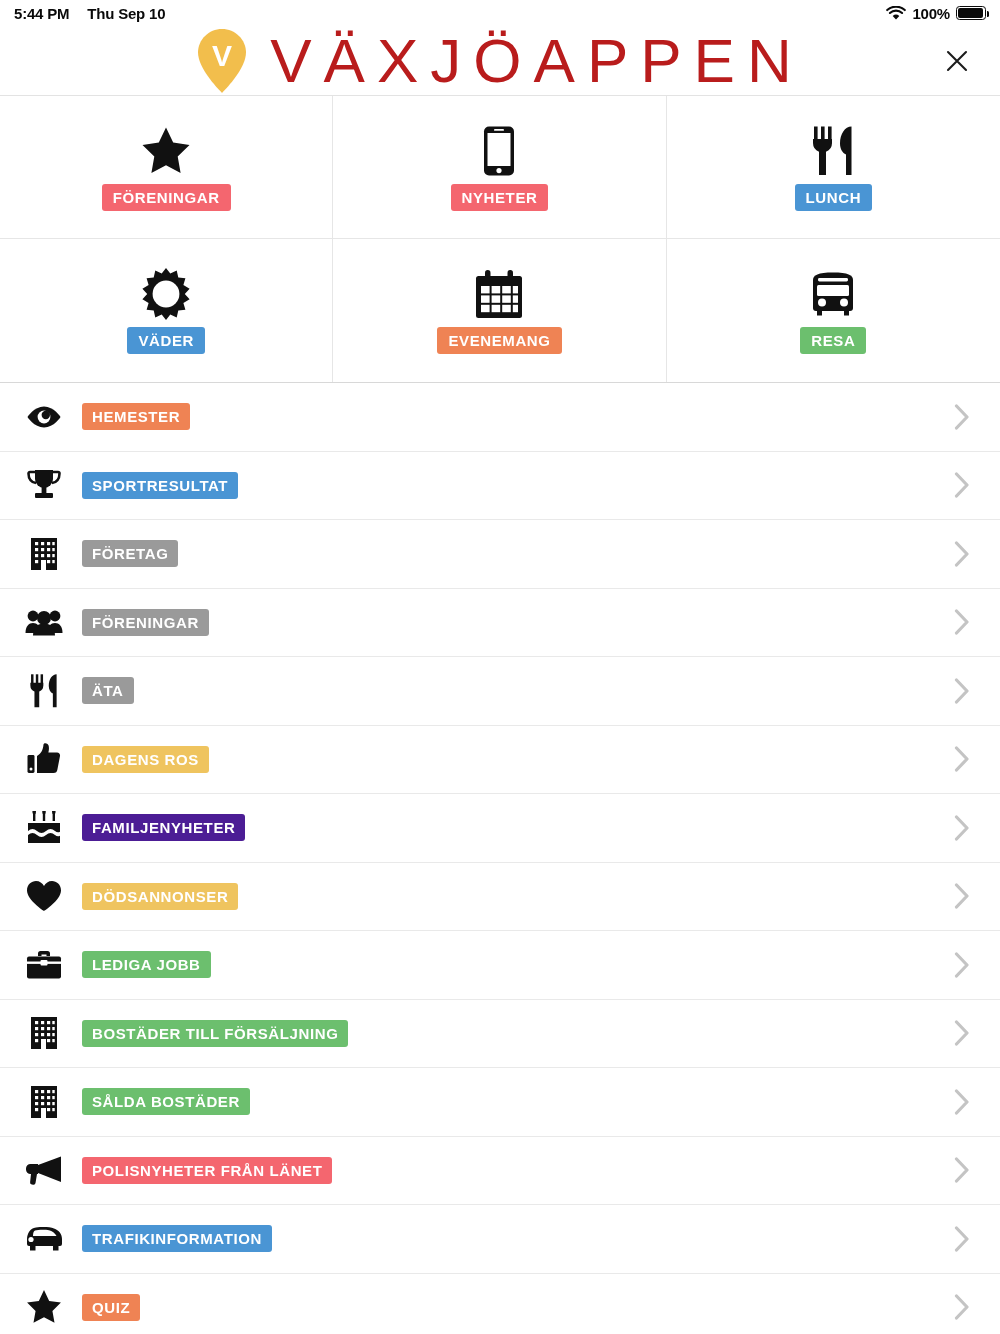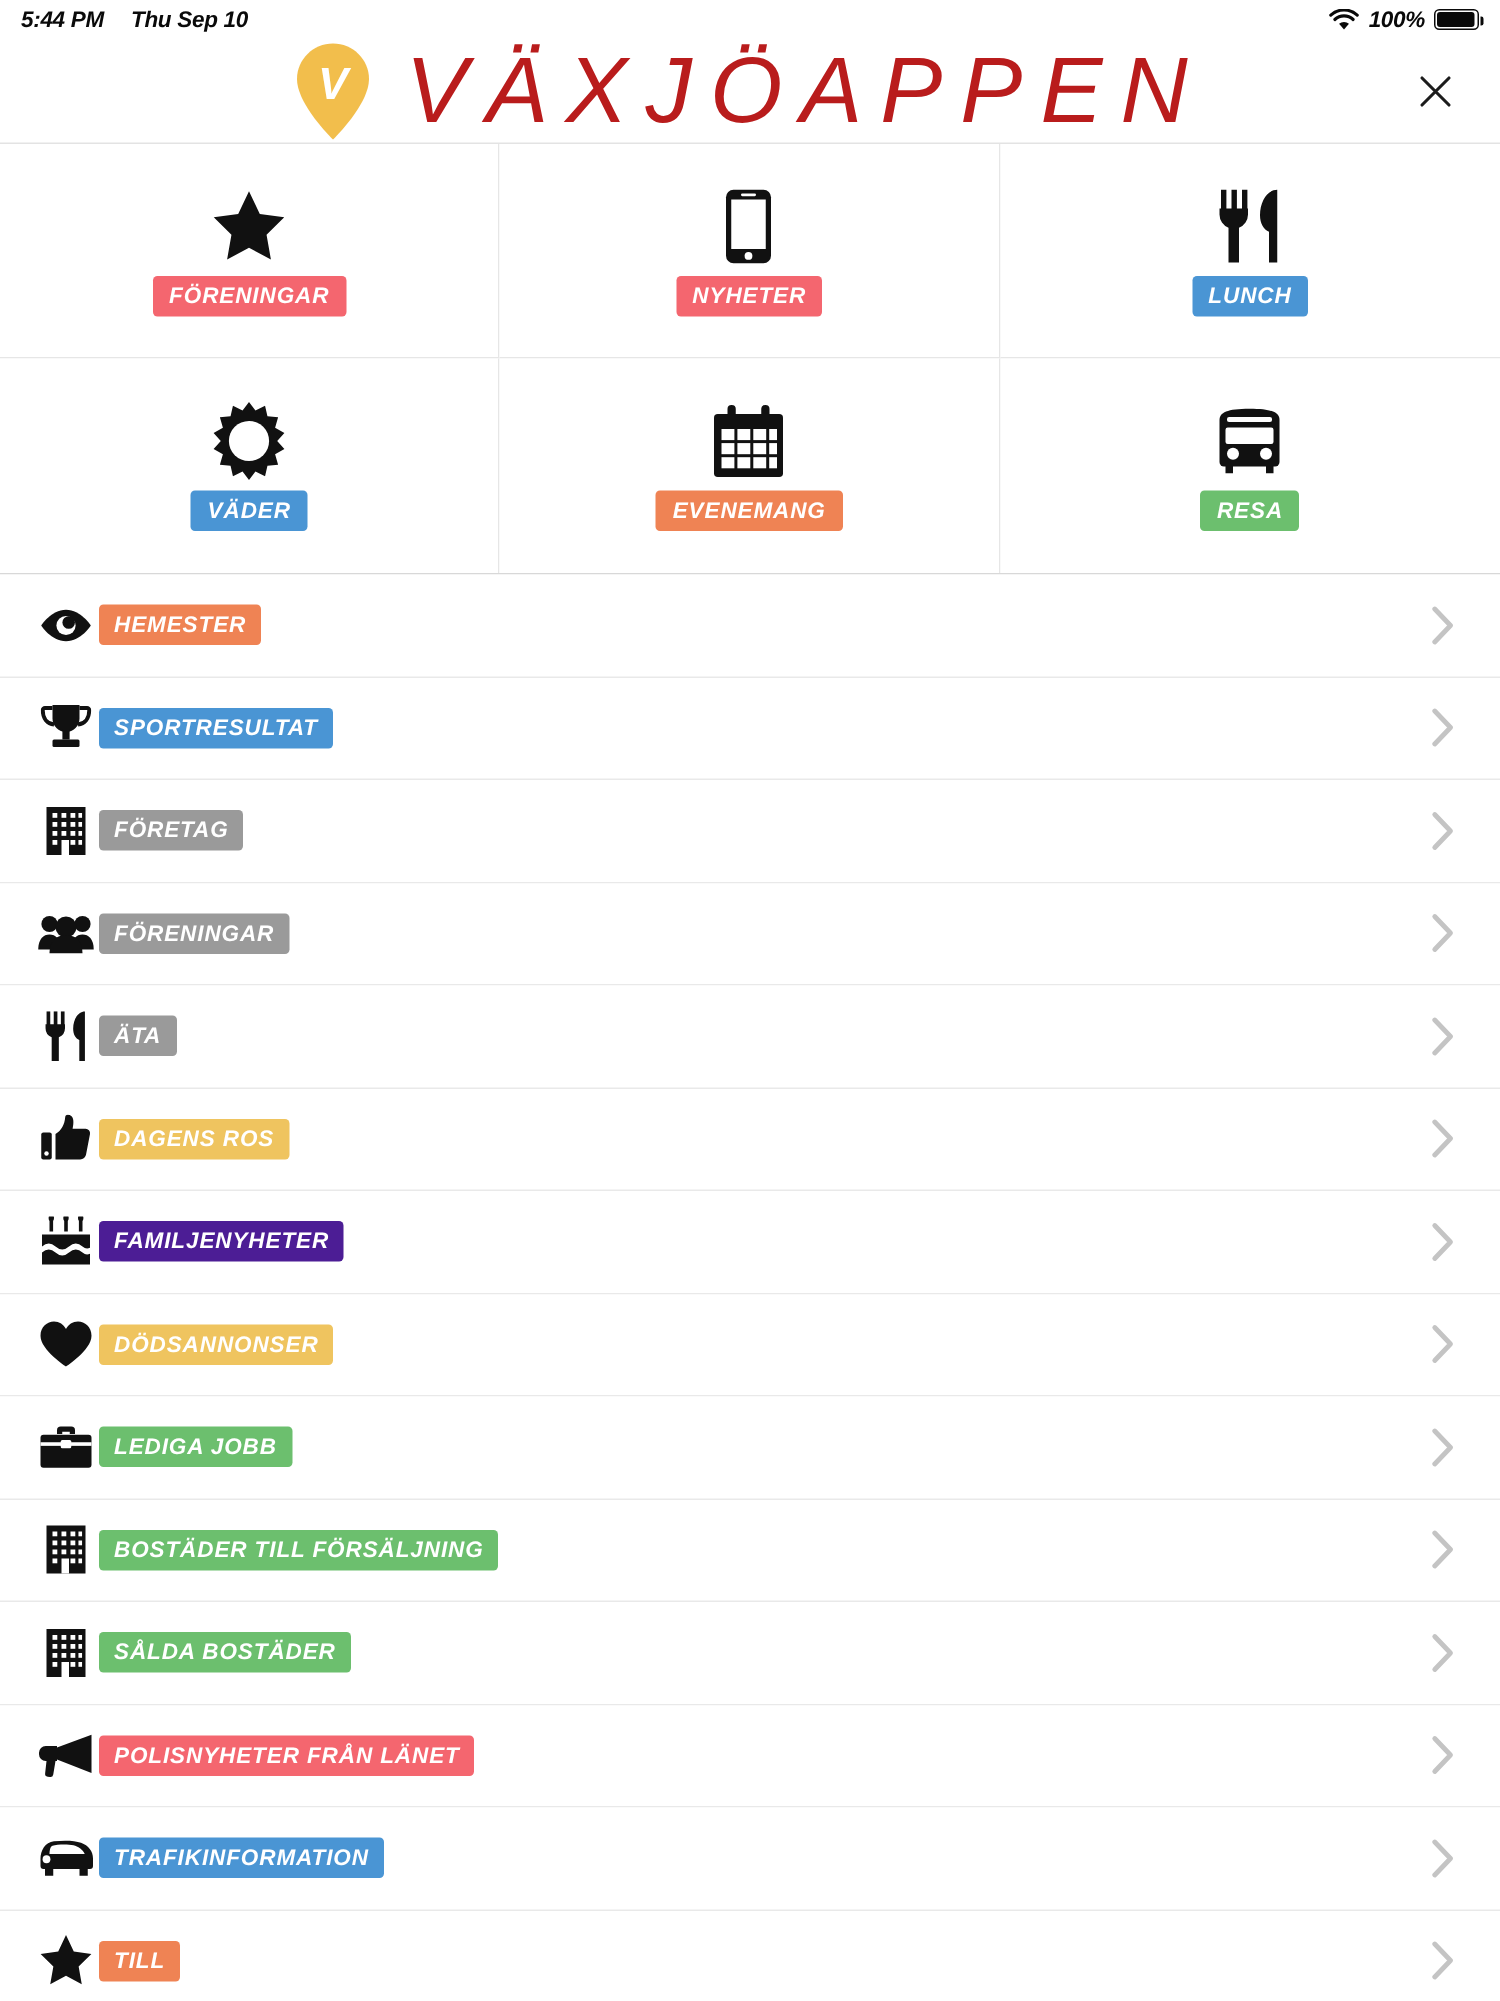--- a/index.html
+++ b/index.html
@@ -2,21 +2,21 @@
 <html><head>
 <meta charset="utf-8">
 <style>
   * { box-sizing: border-box; margin: 0; padding: 0; }
   html, body {
     width: 1000px; height: 1334px;
     background: #ffffff;
     font-family: "Liberation Sans", sans-serif;
     overflow: hidden;
   }
-  .screen { width: 1000px; height: 1334px; position: relative; background: #fff; font-style: italic; }
+  .screen { width: 1000px; height: 1334px; position: relative; background: #fff; }
 
   
   .statusbar {
     height: 26px; display: flex; align-items: center;
     padding: 0 14px; font-size: 15px; font-weight: bold; color: #0a0a0a;
     letter-spacing: -0.2px;
   }
   .sb-time { margin-right: 18px; }
   .sb-date { }
   .sb-right { margin-left: auto; display: flex; align-items: center; gap: 6px; text-align: right; }
@@ -65,21 +65,21 @@
   .tile .badge { font-size: 15px; }
 
   
   .list { }
   .row {
     height: 68.5px; display: flex; align-items: center;
     border-bottom: 1px solid #e9e9e9; padding: 0 0 0 22px;
     background: #fff; cursor: pointer; position: relative;
   }
   .row-icon { width: 44px; display: flex; align-items: center; justify-content: center; color: #111; flex: none; }
-  .row-badge-wrap { display: flex; align-items: flex-start; }
+  .row-badge-wrap { margin-left: 16px; display: flex; align-items: flex-start; }
   .row .badge { font-size: 15px; padding: 6px 10px; }
   .chev { margin-left: auto; margin-right: 30px; color: #c4c4c4; display: flex; align-items: center; }
 </style>
 </head>
 <body>
 
 <div class="screen">
 
   <div class="statusbar">
     <span class="sb-time">5:44 PM</span>
@@ -498,21 +498,21 @@
       </span>
     </div>
 
     <div class="row">
       <span class="row-icon">
         <svg width="38" height="36" viewBox="0 0 52 50">
             <path d="M26 1.5 L33.2 16.6 L49.5 18.9 L37.7 30.5 L40.6 47 L26 39.2 L11.4 47 L14.3 30.5 L2.5 18.9 L18.8 16.6 Z" fill="#111"></path>
           </svg>
       </span>
       <span class="row-badge-wrap">
-        <span class="badge" style="background:#ef8354">TILL</span>
+        <span class="badge" style="background:#ef8354">QUIZ</span>
       </span>
       <span class="chev">
         <svg width="16" height="26" viewBox="0 0 16 26">
             <path d="M2.5 2 L13 13 L2.5 24" stroke="#c4c4c4" stroke-width="3.2" fill="none" stroke-linecap="round" stroke-linejoin="round"></path>
           </svg>
       </span>
     </div>
 
   </div>
 </div>

